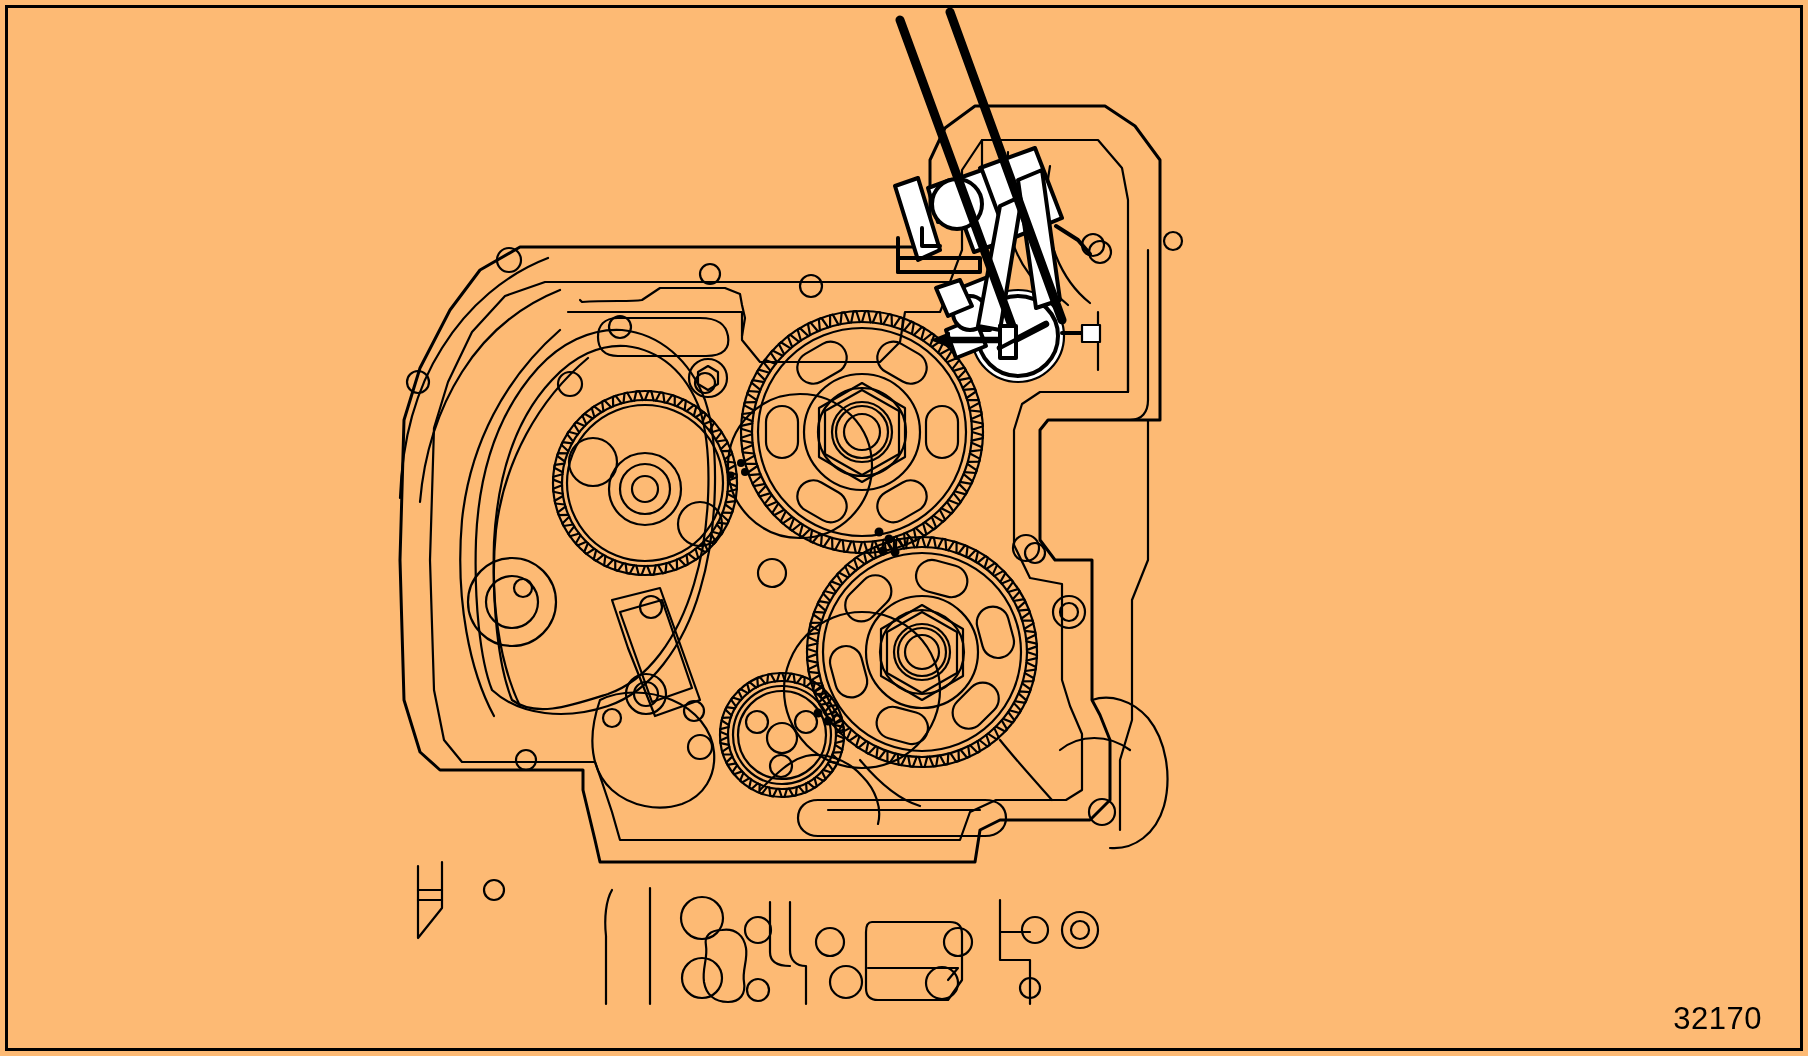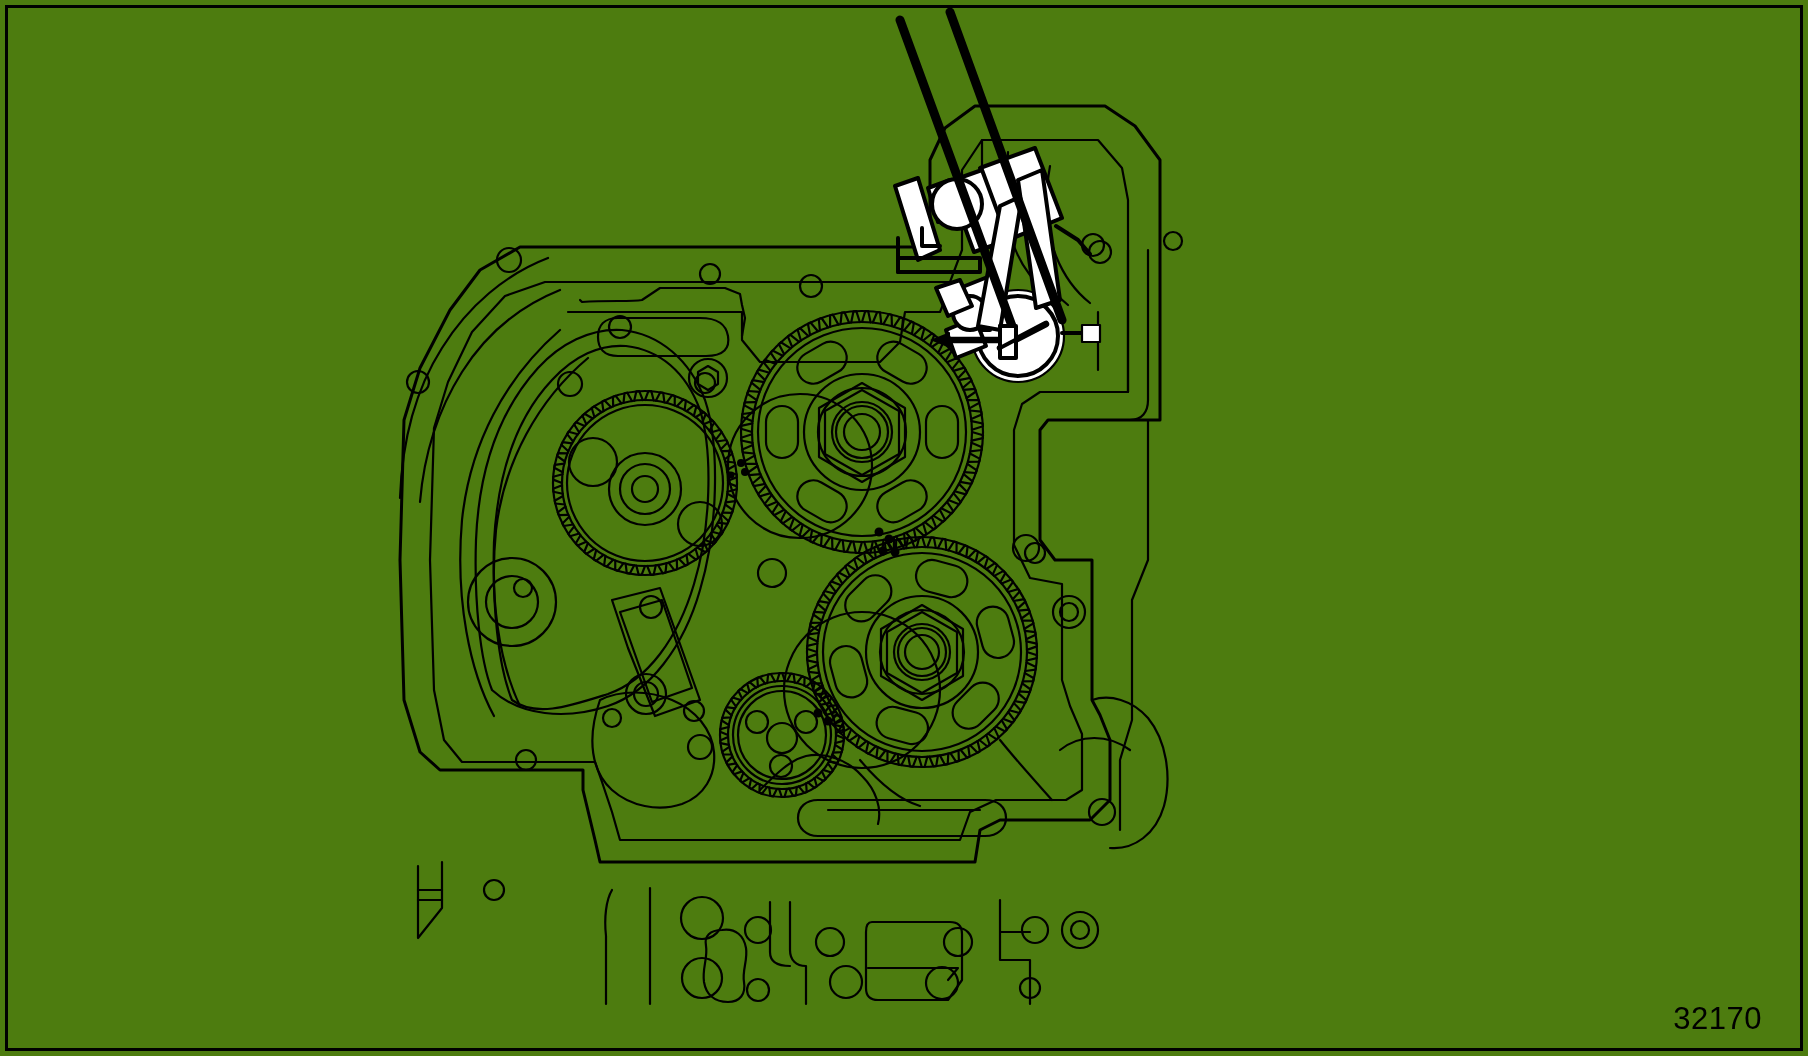--- a/index.html
+++ b/index.html
@@ -8,21 +8,21 @@
     padding: 0;
     background: #ffffff;
   }
   body {
     font-family: "Liberation Sans", sans-serif;
   }
   #page {
     position: relative;
     width: 1808px;
     height: 1056px;
-    background: #4d7c0f;
+    background: #fdba74;
     overflow: hidden;
   }
   #frame {
     position: absolute;
     left: 5px;
     top: 5px;
     width: 1798px;
     height: 1046px;
     border: 3px solid #000000;
     box-sizing: border-box;

